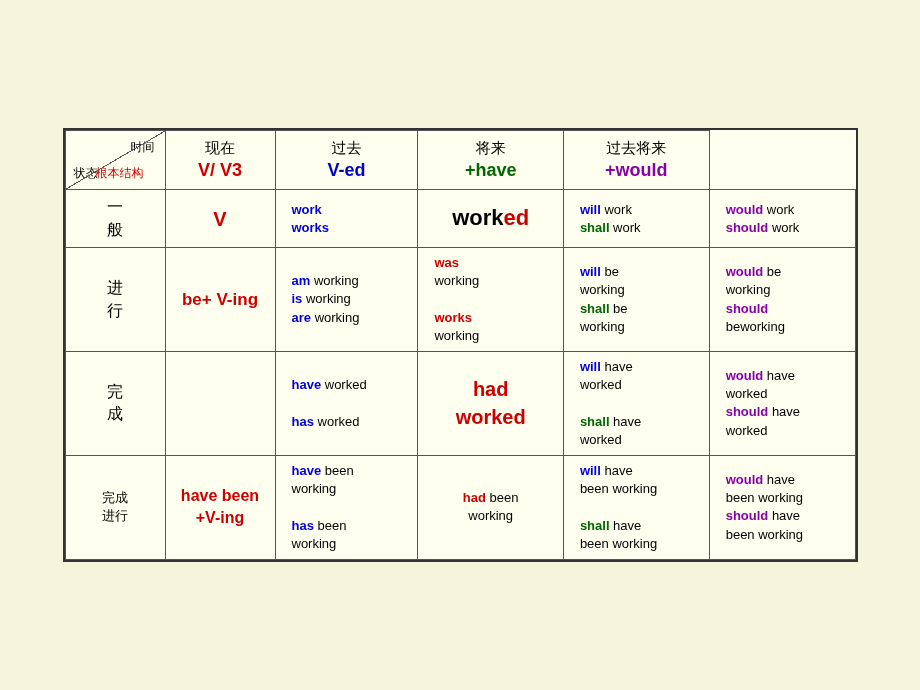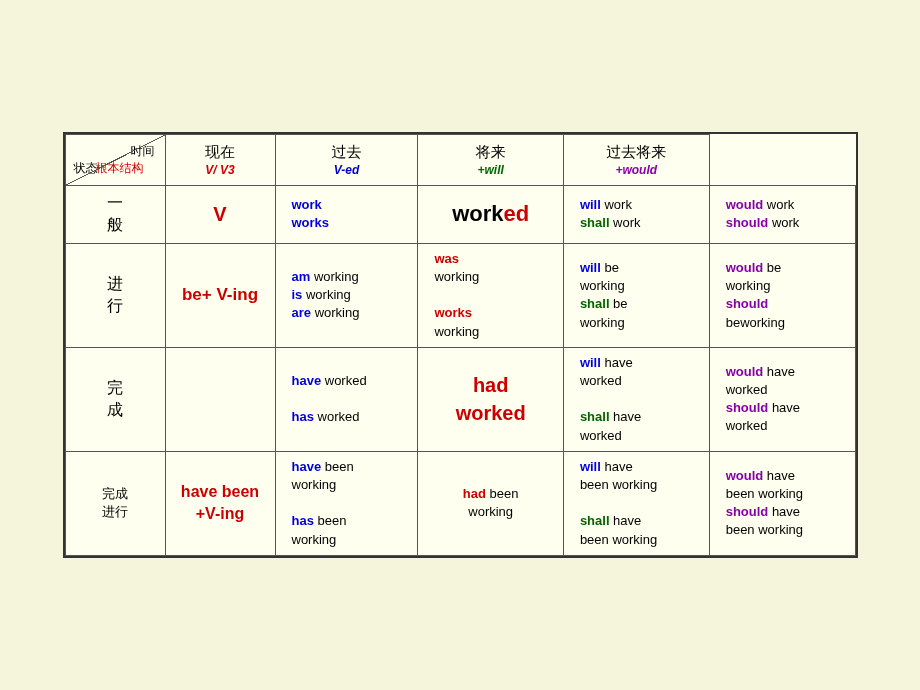--- a/index.html
+++ b/index.html
@@ -68,25 +68,24 @@
       top: 0; left: 0; right: 0; bottom: 0;
       background: linear-gradient(to bottom right, transparent calc(50% - 0.5px), #555 calc(50% - 0.5px), #555 calc(50% + 0.5px), transparent calc(50% + 0.5px));
     }
     
     .col-header-cn {
       font-size: 15px;
       color: #000;
       display: block;
     }
     .col-header-en {
-      font-size: 12px;
+      font-size: 18px;
       font-weight: bold;
       color: #cc0000;
       display: block;
-      font-style: italic;
     }
 
     
     .row-header {
       font-size: 16px;
       color: #000;
       font-weight: normal;
       writing-mode: horizontal-tb;
       width: 45px;
     }
@@ -138,21 +137,21 @@
       <td>
         <span class="col-header-cn">现在</span>
         <span class="col-header-en" style="color:#cc0000;">V/ V3</span>
       </td>
       <td>
         <span class="col-header-cn">过去</span>
         <span class="col-header-en" style="color:#0000cc;">V-ed</span>
       </td>
       <td>
         <span class="col-header-cn">将来</span>
-        <span class="col-header-en" style="color:#006600;">+will</span>
+        <span class="col-header-en" style="color:#006600;">+have</span>
       </td>
       <td>
         <span class="col-header-cn">过去将来</span>
         <span class="col-header-en" style="color:#8800aa;">+would</span>
       </td>
     </tr>
 
     <tr>
       <td class="row-header" style="font-size:16px;">一<br>般</td>
       <td class="struct-cell">V</td>

